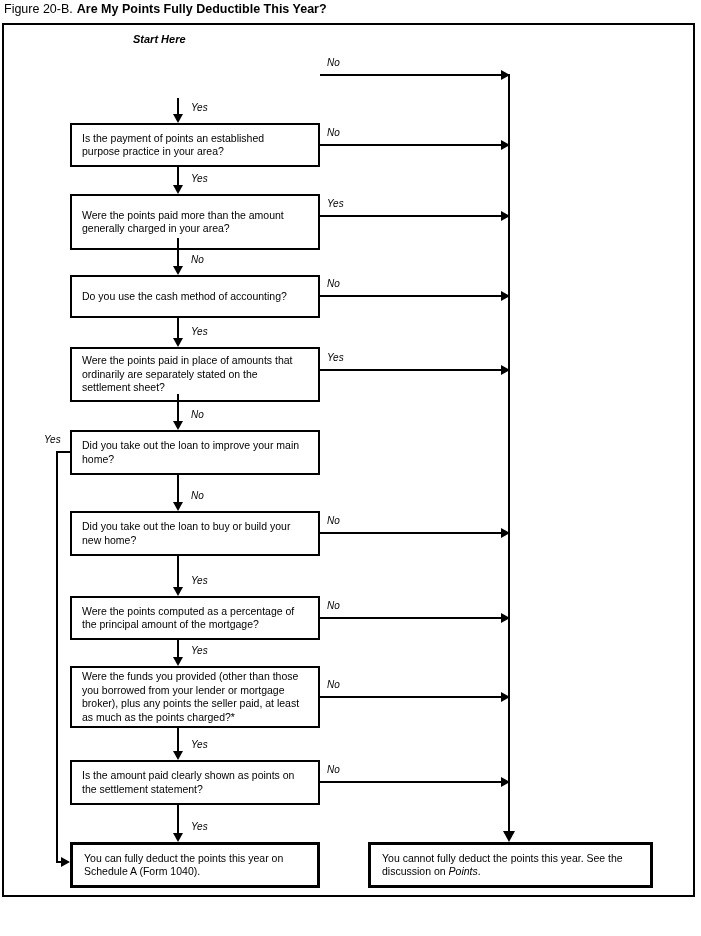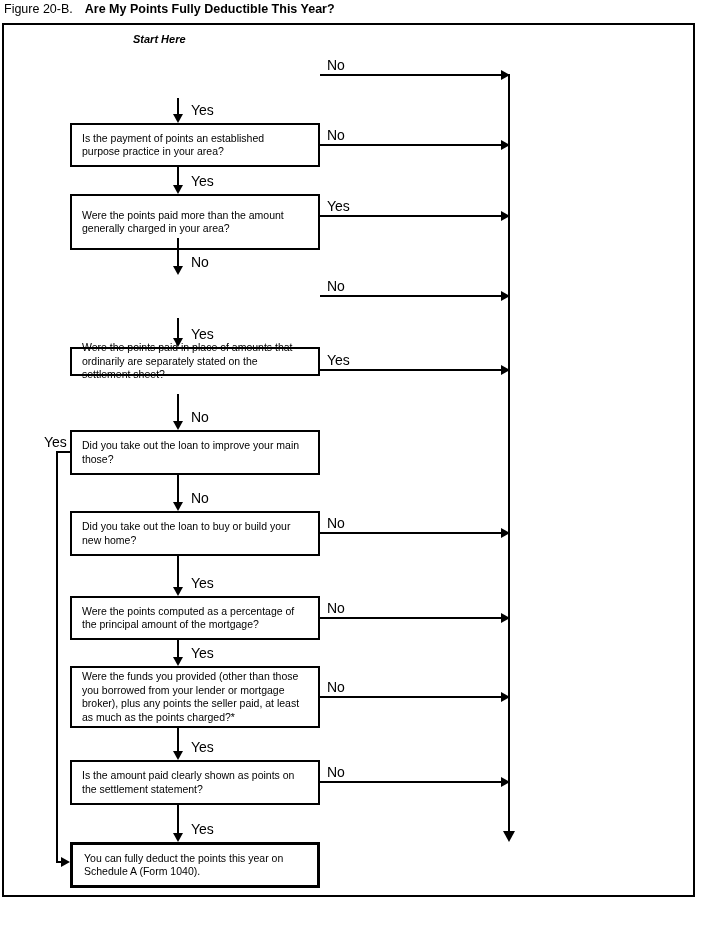--- a/index.html
+++ b/index.html
@@ -1,57 +1,58 @@
 <!DOCTYPE html>
 <html><head>
 <meta charset="utf-8">
 <style>
   html,body{margin:0;padding:0;background:#ffffff;}
   .page{position:relative;width:701px;height:936px;background:#ffffff;color:#000;
         font-family:"Liberation Sans",sans-serif;overflow:hidden;}
   .title{position:absolute;left:4px;top:2px;font-size:12.5px;white-space:nowrap;}
   .t-prefix{font-weight:400;}
-  .t-main{font-weight:700;margin-left:12px;}
+  .t-main{font-weight:700;margin-left:4px;}
   .frame{position:absolute;left:2px;top:23px;width:693px;height:874px;
          border:2px solid #000;box-sizing:border-box;}
   .start{position:absolute;left:133px;top:33px;font-size:11px;font-weight:700;font-style:italic;}
   .qbox{position:absolute;left:70px;width:250px;border:2px solid #000;box-sizing:border-box;
         background:#fff;display:flex;align-items:center;font-size:10.5px;line-height:13.5px;
         padding:0 16px 0 10px;}
   .rbox{position:absolute;top:842px;height:46px;border:3px solid #000;box-sizing:border-box;
         background:#fff;display:flex;align-items:center;font-size:10.5px;line-height:13.5px;
         padding:0 10px 0 11px;}
   .lineH{position:absolute;height:2px;background:#000;}
   .lineV{position:absolute;width:2px;background:#000;}
   .arrR{position:absolute;width:0;height:0;border-top:5px solid transparent;
         border-bottom:5px solid transparent;border-left:9px solid #000;}
   .arrD{position:absolute;width:0;height:0;border-left:5px solid transparent;
         border-right:5px solid transparent;border-top:9px solid #000;}
   .arrD.big{border-left-width:6px;border-right-width:6px;border-top-width:11px;}
-  .lbl{position:absolute;font-size:14px;white-space:nowrap;}
+  .lbl{position:absolute;font-size:10px;font-style:italic;white-space:nowrap;}
   .footnote{position:absolute;left:2px;top:903px;width:697px;font-size:9px;line-height:11.5px;
             padding-left:6px;text-indent:-6px;box-sizing:border-box;}
 </style>
 </head>
 <body>
 
 <div class="page">
 
   <div class="title">
     <span class="t-prefix">Figure 20-B.</span><span class="t-main">Are My Points Fully Deductible This Year?</span>
   </div>
 
   <div class="frame"></div>
 
   <div class="start">Start Here</div>
 
   <div class="qbox" style="top:123px;height:44px">Is the payment of points an established purpose practice in your area?</div>
   <div class="qbox" style="top:194px;height:56px">Were the points paid more than the amount generally charged in your area?</div>
-  <div class="qbox" style="top:347px;height:29px">Were the points paid in place of amounts that ordinarily are separately stated on the settlement sheet?</div>
-  <div class="qbox" style="top:430px;height:45px">Did you take out the loan to improve your main those?</div>
+  <div class="qbox" style="top:275px;height:43px">Do you use the cash method of accounting?</div>
+  <div class="qbox" style="top:347px;height:55px">Were the points paid in place of amounts that ordinarily are separately stated on the settlement sheet?</div>
+  <div class="qbox" style="top:430px;height:45px">Did you take out the loan to improve your main home?</div>
   <div class="qbox" style="top:511px;height:45px">Did you take out the loan to buy or build your new home?</div>
   <div class="qbox" style="top:596px;height:44px">Were the points computed as a percentage of the principal amount of the mortgage?</div>
   <div class="qbox" style="top:666px;height:62px">Were the funds you provided (other than those you borrowed from your lender or mortgage broker), plus any points the seller paid, at least as much as the points charged?*</div>
   <div class="qbox" style="top:760px;height:45px">Is the amount paid clearly shown as points on the settlement statement?</div>
 
   <div class="lineH" style="left:320px;top:74px;width:182px"></div>
   <div class="arrR" style="left:501px;top:70px"></div>
   <span class="lbl" style="left:327px;top:57px">No</span>
 
   <div class="lineH" style="left:320px;top:144px;width:182px"></div>
@@ -131,15 +132,18 @@
 
   <span class="lbl" style="left:44px;top:434px">Yes</span>
   <div class="lineH" style="left:56px;top:451px;width:14px"></div>
   <div class="lineV" style="left:56px;top:451px;height:412px"></div>
   <div class="lineH" style="left:56px;top:861px;width:6px"></div>
   <div class="arrR" style="left:61px;top:857px"></div>
 
   <div class="rbox" style="left:70px;width:250px">
     <span>You can fully deduct the points this year on Schedule A (Form 1040).</span>
   </div>
+  <div class="rbox" style="left:368px;width:285px">
+    <span><span>You cannot fully deduct the points this year. See the discussion on </span><i>Points</i><span>.</span></span>
+  </div>
 
 
 </div>
 
 </body></html>

